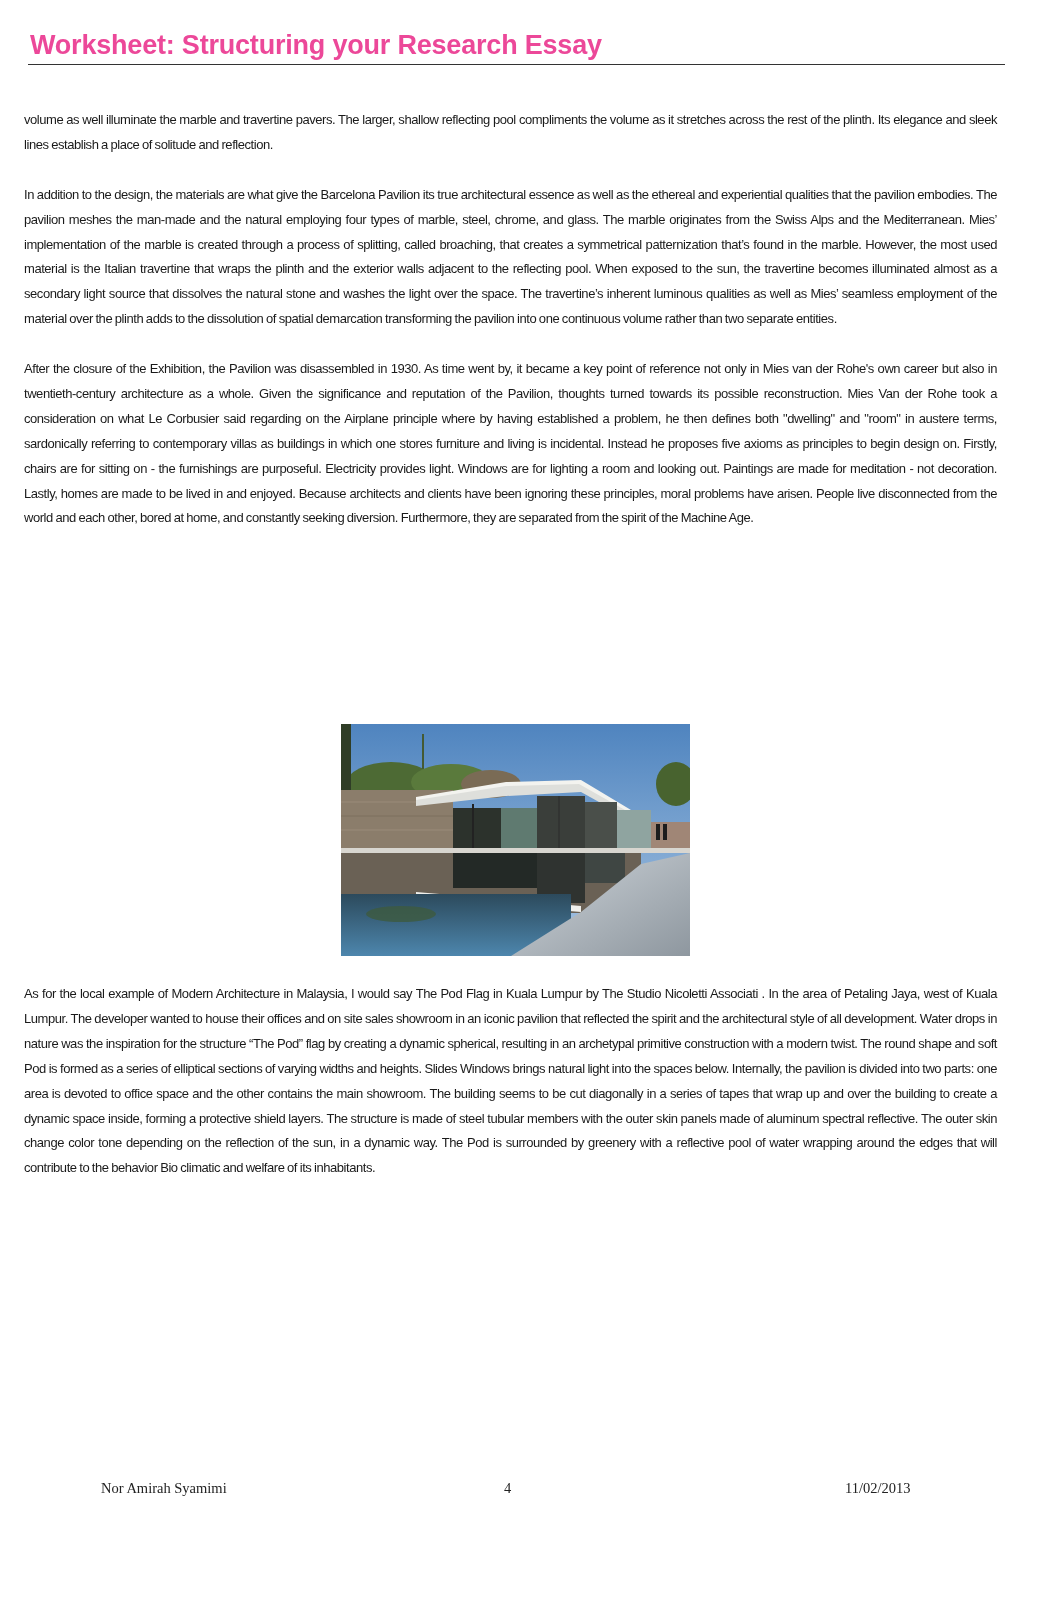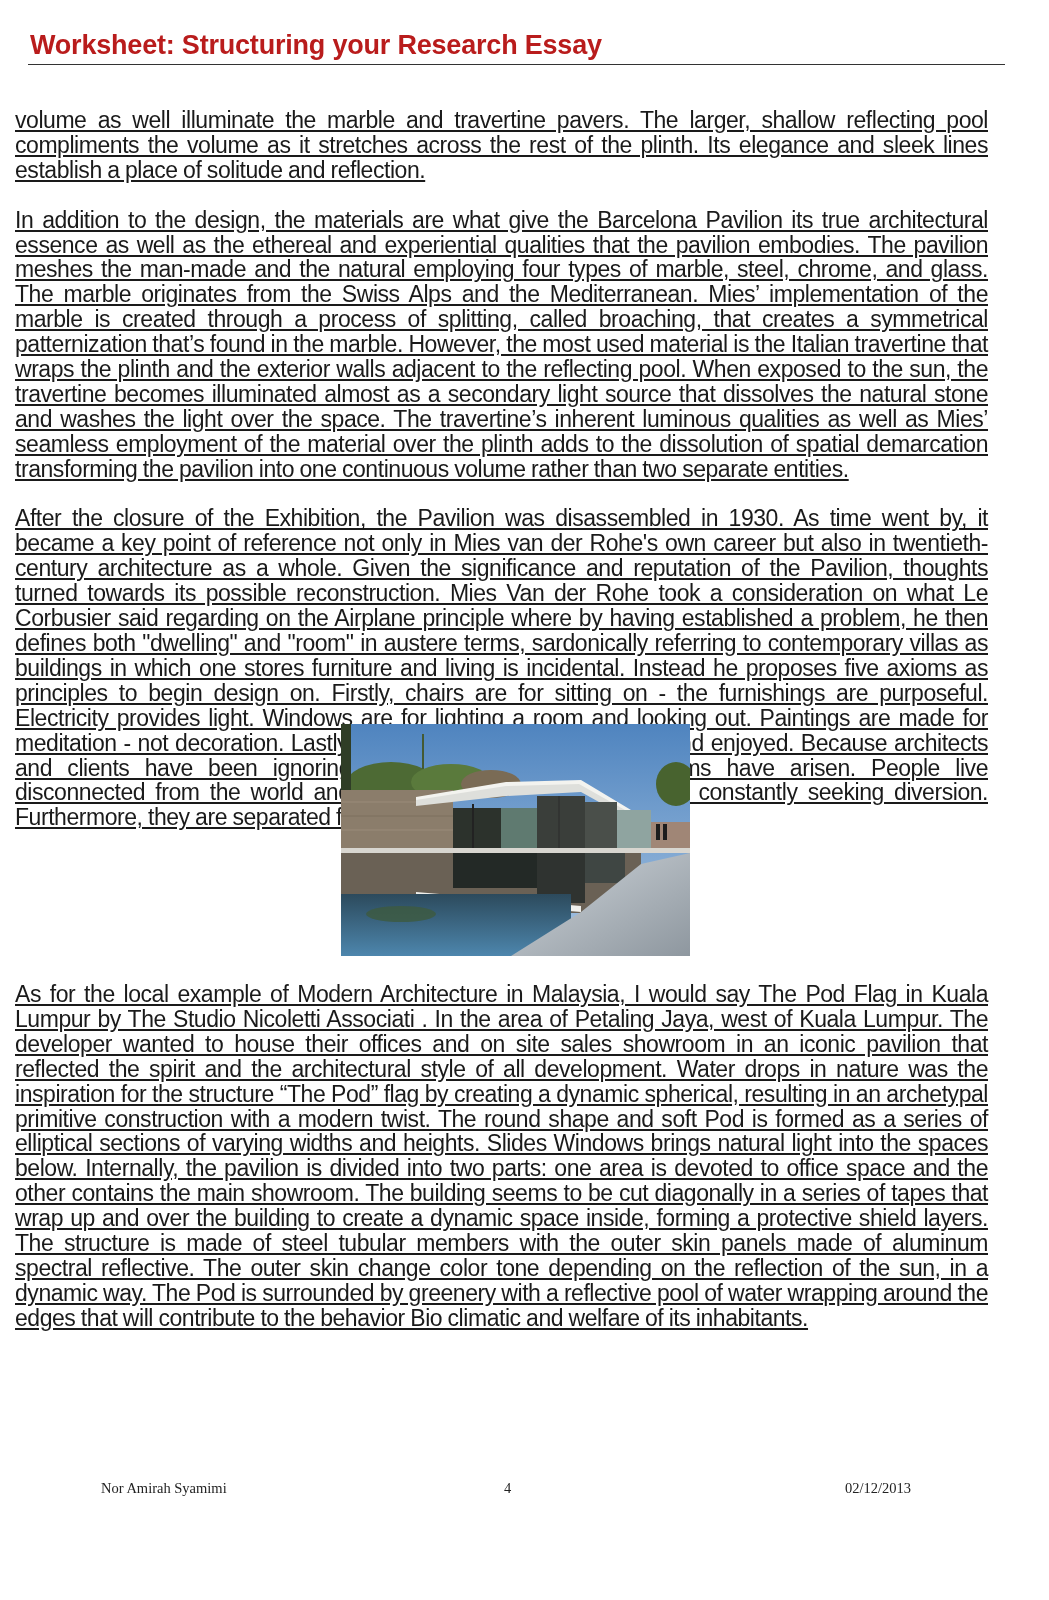--- a/index.html
+++ b/index.html
@@ -1,20 +1,20 @@
 <!DOCTYPE html>
 <html><head>
 <meta charset="utf-8">
 <style>
   html, body { margin: 0; padding: 0; background: #ffffff; }
   body { width: 1049px; height: 1600px; position: relative; overflow: hidden; color: #1a1a1a; }
   .page-header { position: absolute; left: 28px; top: 26px; width: 977px; }
-  .page-title { font-family: "Liberation Sans", sans-serif; font-size: 27px; line-height: 38px; color: #b91c1c; margin: 0; padding-left: 2px; letter-spacing: -0.2px; }
+  .page-title { font-family: "Liberation Sans", sans-serif; font-size: 27px; line-height: 38px; color: #ec4899; margin: 0; padding-left: 2px; letter-spacing: -0.2px; }
   .header-rule { height: 0; border-top: 1.5px solid #333; margin-top: 0px; }
-  .body-text { position: absolute; left: 15px; top: 108px; width: 973px; font-family: "Liberation Sans", sans-serif; font-size: 23px; line-height: 24.9px; color: #1a1a1a; letter-spacing: -0.45px; word-spacing: -0.5px; text-decoration: underline; }
+  .body-text { position: absolute; left: 24px; top: 108px; width: 973px; font-family: "Liberation Sans", sans-serif; font-size: 13px; line-height: 24.9px; color: #1a1a1a; letter-spacing: -0.45px; word-spacing: -0.5px; }
   .para { margin: 0 0 24.9px 0; text-align: justify; }
   .figure { position: absolute; left: 341px; top: 724px; width: 349px; height: 232px; overflow: hidden; }
   .footer { position: absolute; top: 1480px; left: 0; width: 868px; height: 24px; font-family: "Liberation Serif", serif; font-size: 14.5px; color: #222; }
   .footer-author { position: absolute; left: 101px; top: 0; }
   .footer-page { position: absolute; left: 504px; top: 0; }
   .footer-date { position: absolute; left: 845px; top: 0; }
 </style>
 </head>
 <body>
 
@@ -89,14 +89,14 @@
   </svg>
 </div>
 
 <div class="body-text" style="top: 982px;">
   <p class="para">As for the local example of Modern Architecture in Malaysia, I would say The Pod Flag in Kuala Lumpur by The Studio Nicoletti Associati .  In the area of Petaling Jaya, west of Kuala Lumpur. The developer wanted to house their offices and on site sales showroom in an iconic pavilion that reflected the spirit and the architectural style of all development. Water drops in nature was the inspiration for the structure “The Pod” flag by creating a dynamic spherical, resulting in an archetypal primitive construction with a modern twist. The round shape and soft Pod is formed as a series of elliptical sections of varying widths and heights. Slides Windows brings natural light into the spaces below. Internally, the pavilion is divided into two parts: one area is devoted to office space and the other contains the main showroom. The building seems to be cut diagonally in a series of tapes that wrap up and over the building to create a dynamic space inside, forming a protective shield layers. The structure is made of steel tubular members with the outer skin panels made of aluminum spectral reflective. The outer skin change color tone depending on the reflection of the sun, in a dynamic way. The Pod is surrounded by greenery with a reflective pool of water wrapping around the edges that will contribute to the behavior Bio climatic and welfare of its inhabitants.</p>
 </div>
 
 <div class="footer">
   <span class="footer-author">Nor Amirah Syamimi</span>
   <span class="footer-page">4</span>
-  <span class="footer-date">02/12/2013</span>
+  <span class="footer-date">11/02/2013</span>
 </div>
 
 </body></html>

